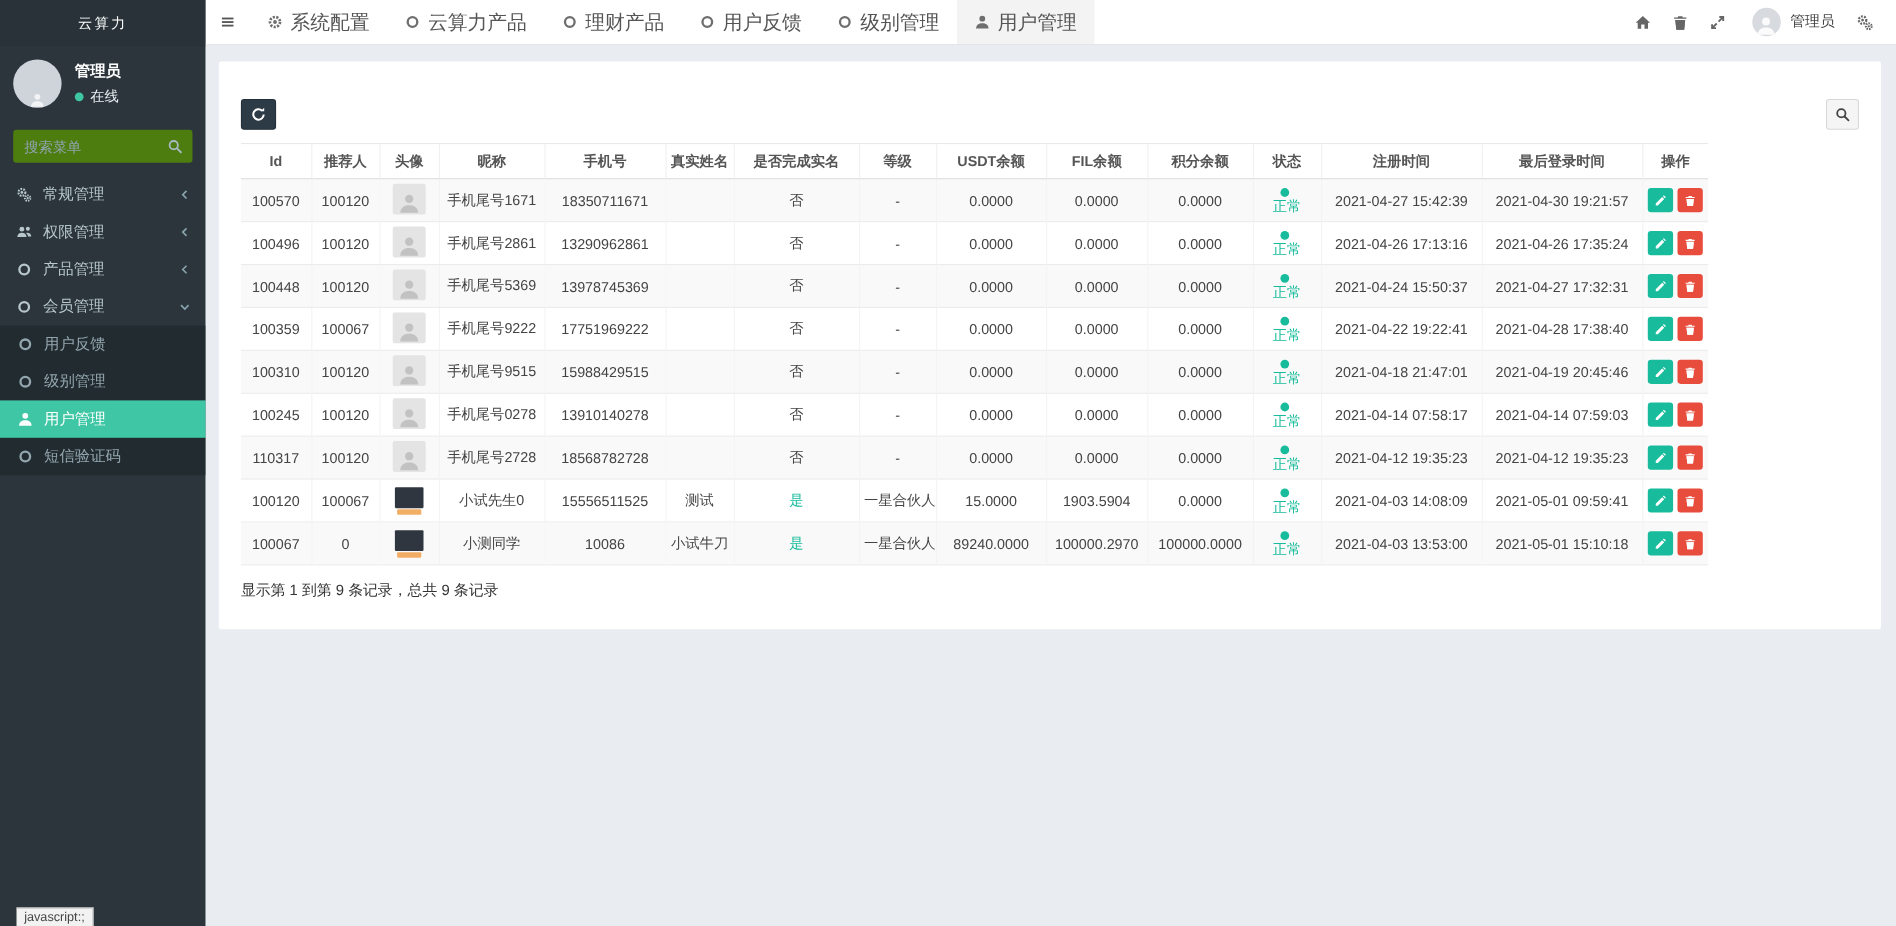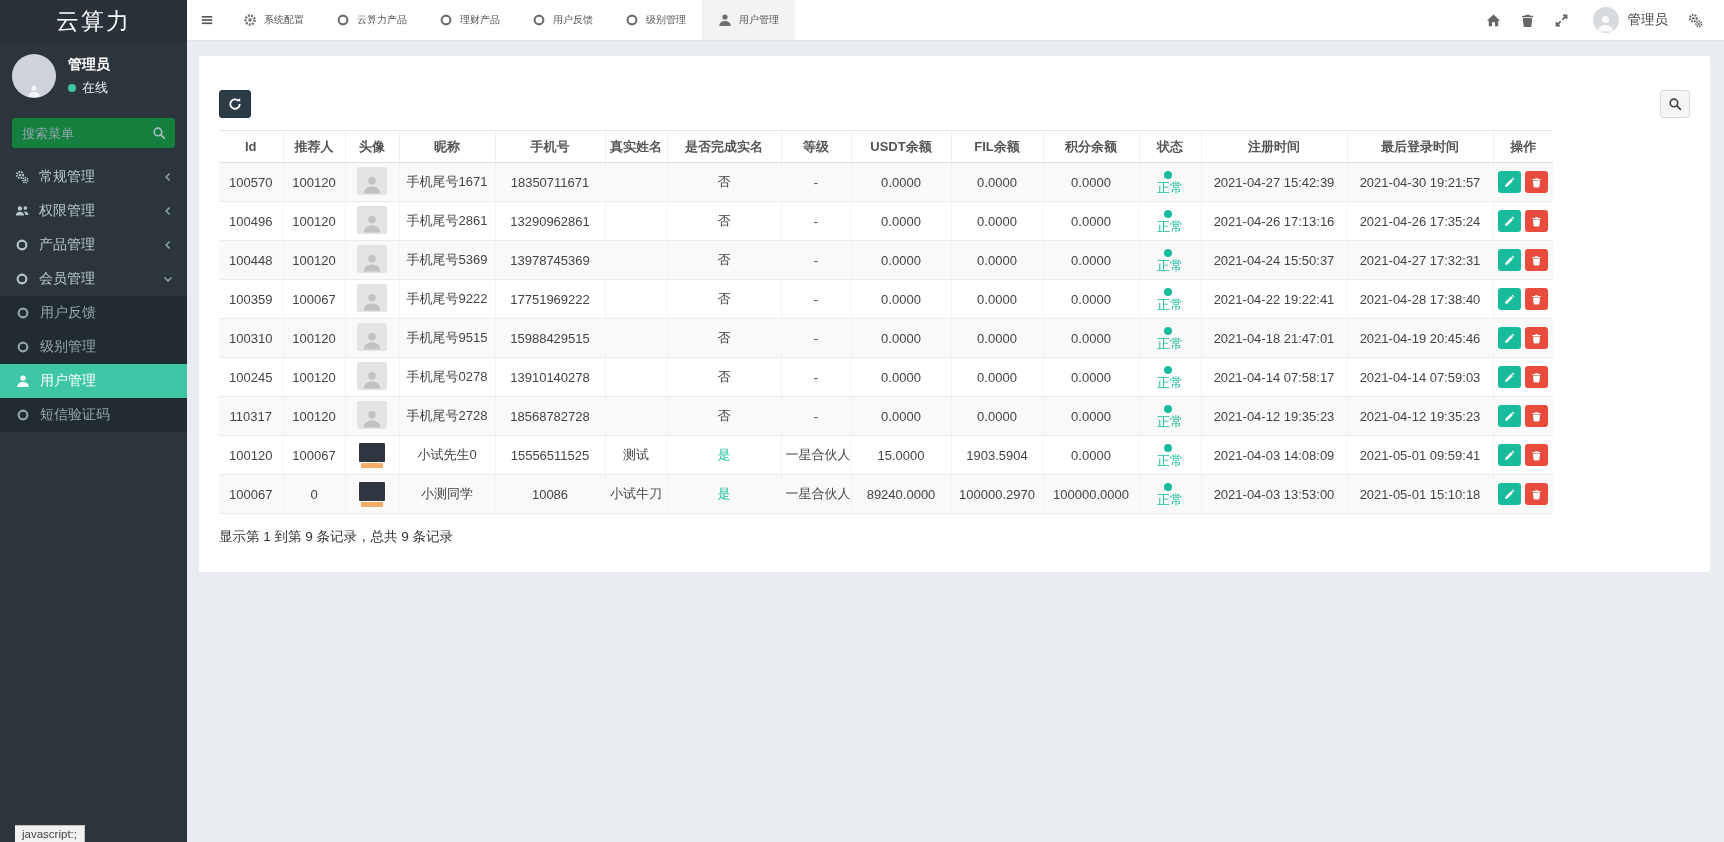--- a/index.html
+++ b/index.html
@@ -2,52 +2,52 @@
 <html><head>
 <meta charset="utf-8">
 <style>
   * { margin:0; padding:0; box-sizing:border-box; }
   html,body { width:1724px; height:842px; overflow:hidden; background:#e9edf1;
     font-family:"Liberation Sans","DejaVu Sans",sans-serif; font-size:13px; color:#333; }
   .app { display:flex; width:100%; height:100%; position:relative; }
 
   
   .sidebar { width:187px; min-width:187px; height:100%; background:#2b353b; color:#b8c7ce; }
-  .logo { height:42px; line-height:42px; text-align:center; color:#fff; font-size:23px;
+  .logo { height:42px; line-height:42px; text-align:center; color:#fff; font-size:13px;
     letter-spacing:2px; background:#283238; }
   .user-panel { display:flex; align-items:center; padding:12px 10px 14px 12px; }
   .user-avatar { width:44px; height:44px; border-radius:50%; background:#cfd4da; overflow:hidden;
     display:flex; align-items:flex-end; justify-content:center; }
   .user-avatar svg { width:34px; height:34px; color:#f2f3f5; }
   .user-info { margin-left:12px; }
   .user-name { color:#fff; font-weight:bold; font-size:14px; margin-bottom:5px; }
   .user-status { display:flex; align-items:center; font-size:13px; color:#e8eef1; }
   .dot { width:8px; height:8px; border-radius:50%; background:#3fc6a4; display:inline-block; margin-right:6px; }
   .sidebar-search { margin:6px 12px 12px 12px; position:relative; }
-  .sidebar-search input { width:100%; height:30px; background:#15803d; border:none; border-radius:3px;
+  .sidebar-search input { width:100%; height:30px; background:#4d7c0f; border:none; border-radius:3px;
     color:#d7e0e5; padding:0 30px 0 10px; font-size:13px; outline:none; }
   .sidebar-search input::placeholder { color:#90a4ae; }
   .sidebar-search .icon { position:absolute; right:9px; top:8px; color:#a9bac2; }
   .menu-item, .submenu-item { height:34px; display:flex; align-items:center; padding:0 14px 0 15px;
     cursor:pointer; font-size:14px; }
   .menu-item .menu-label, .submenu-item .menu-label { margin-left:10px; flex:1; }
   .menu-item .chev { margin-left:auto; color:#8aa4af; }
   .submenu { background:#222b30; }
   .submenu-item { padding-left:16px; color:#93a6ae; }
   .submenu-item.active { background:#3fc6a4; color:#fff; }
   .icon { display:inline-flex; align-items:center; justify-content:center; }
   .icon svg { width:14px; height:14px; display:block; }
   .icon.sm svg { width:10px; height:10px; }
 
   
   .main { flex:1; display:flex; flex-direction:column; height:100%; }
   .navbar { height:41px; background:#fff; border-bottom:1px solid #e4e4e4; display:flex; align-items:stretch; }
   .hamburger { width:40px; display:flex; align-items:center; justify-content:center; color:#555; cursor:pointer; }
   .nav-tabs { display:flex; align-items:stretch; }
-  .nav-tab { display:flex; align-items:center; padding:0 16px; color:#555; cursor:pointer; font-size:10px; }
+  .nav-tab { display:flex; align-items:center; padding:0 16px; color:#555; cursor:pointer; font-size:18px; }
   .nav-tab .icon { margin-right:7px; color:#6e6e6e; }
   .nav-tab.active { background:#f3f3f4; }
   .nav-right { margin-left:auto; display:flex; align-items:center; padding-right:12px; }
   .nav-icon-btn { width:34px; height:41px; display:flex; align-items:center; justify-content:center;
     color:#666; cursor:pointer; background:none; border:none; }
   .nav-icon-btn svg { width:15px; height:15px; }
   .nav-user { display:flex; align-items:center; margin:0 10px 0 14px; cursor:pointer; }
   .nav-user-avatar { width:26px; height:26px; border-radius:50%; background:#d7dade; overflow:hidden;
     display:flex; align-items:flex-end; justify-content:center; margin-right:9px; }
   .nav-user-avatar svg { width:19px; height:19px; color:#fbfbfc; }

